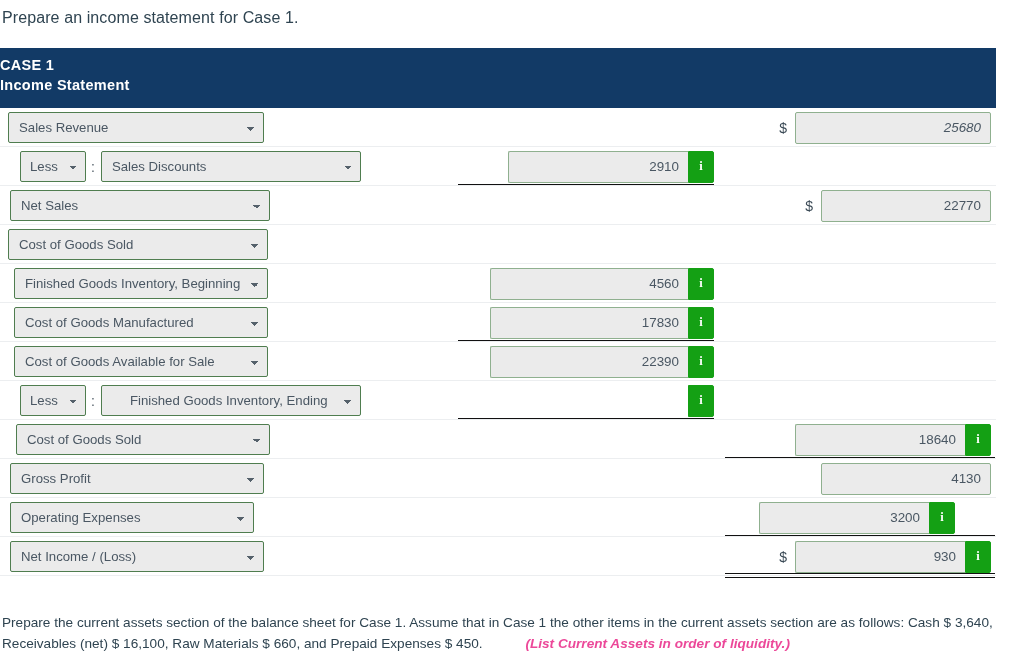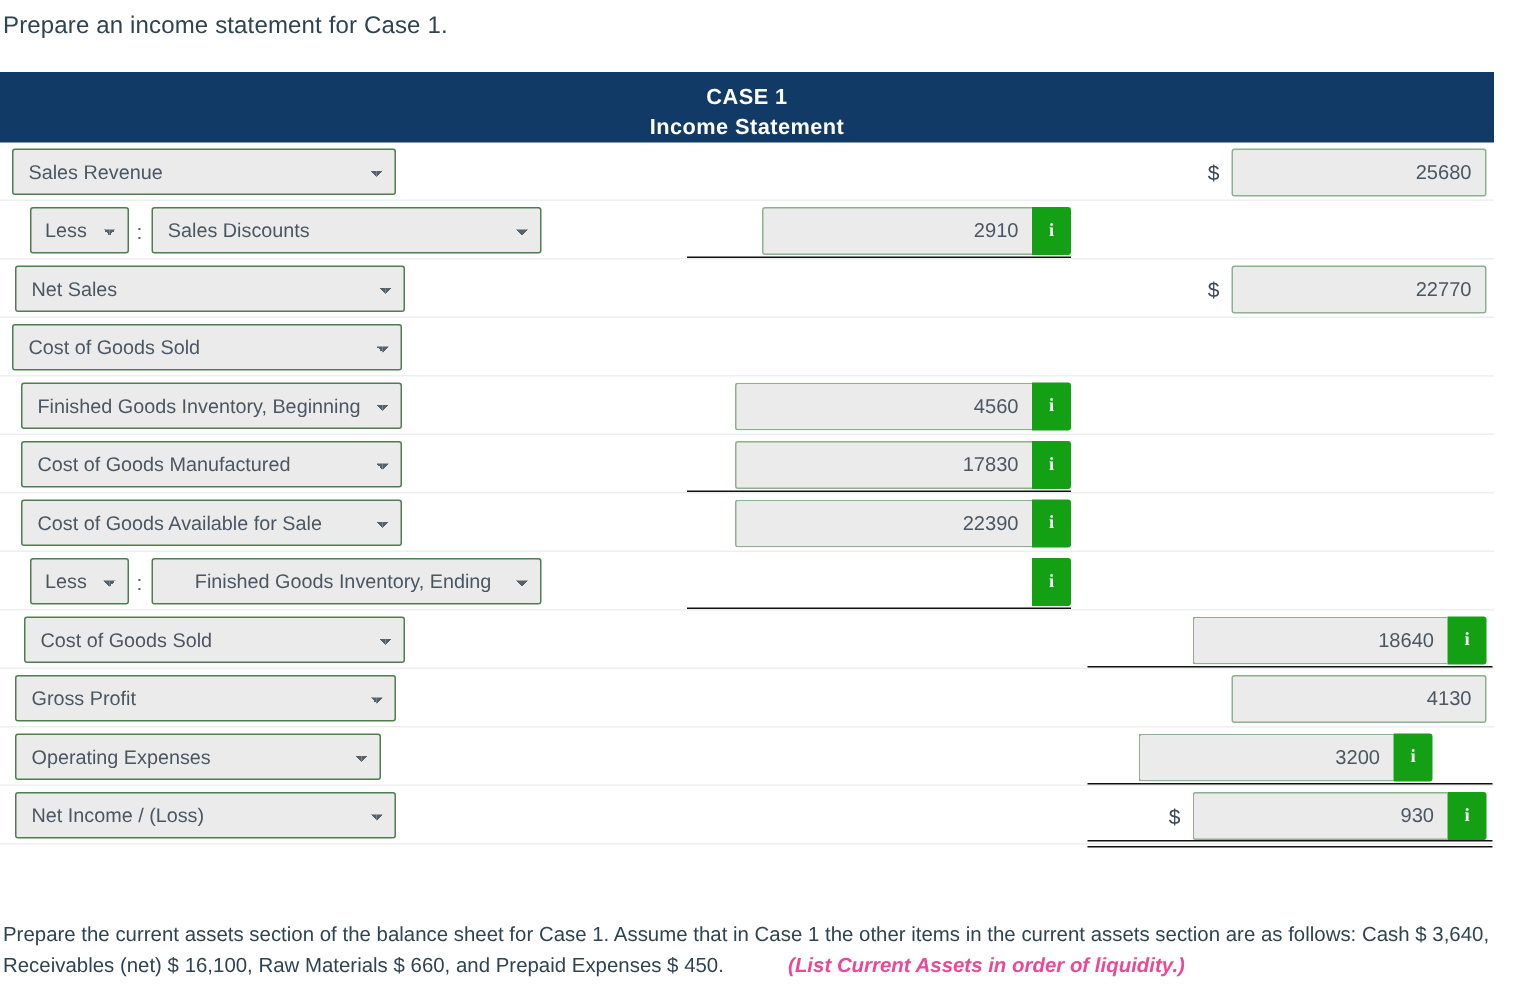--- a/index.html
+++ b/index.html
@@ -44,22 +44,22 @@
 
   
   .stmt {
     position: absolute;
     left: 0; top: 48px;
     width: 996px;
   }
   .stmt-header {
     background: #123a66;
     color: #ffffff;
-    text-align: center;
-    padding: 7px 0 0 0;
+    text-align: left;
+    padding: 7px 0 13px 0;
     font-weight: bold;
     font-size: 14.5px;
     line-height: 20px;
     letter-spacing: 0.3px;
   }
   .stmt-header .ln2 { display: block; }
 
   .row {
     position: relative;
     height: 39px;
@@ -184,21 +184,21 @@
     </div>
 
     <div id="rows-host">
         <div class="row">
           <div class="cell-label" style="left: 8px;">
             <select class="sel" style="width: 256px;"><option>Sales Revenue</option></select>
           </div>
           <div class="cell-val" style="left: 791px; width: 200px;">
             <span class="dollar">$</span>
             <div class="inputwrap">
-              <input type="text" class="amt" value="25680" style="width: 170px;">
+              <input type="text" class="amt" value="25680" style="width: 196px; font-style: italic;">
             </div>
           </div>
         </div>
         <div class="row">
           <div class="cell-label" style="left: 20px;">
             <div class="prefix">
               <select class="sel small" style="width: 66px;"><option>Less</option></select>
               <span class="colon">:</span>
               <select class="sel" style="width: 260px;"><option>Sales Discounts</option></select>
             </div>

